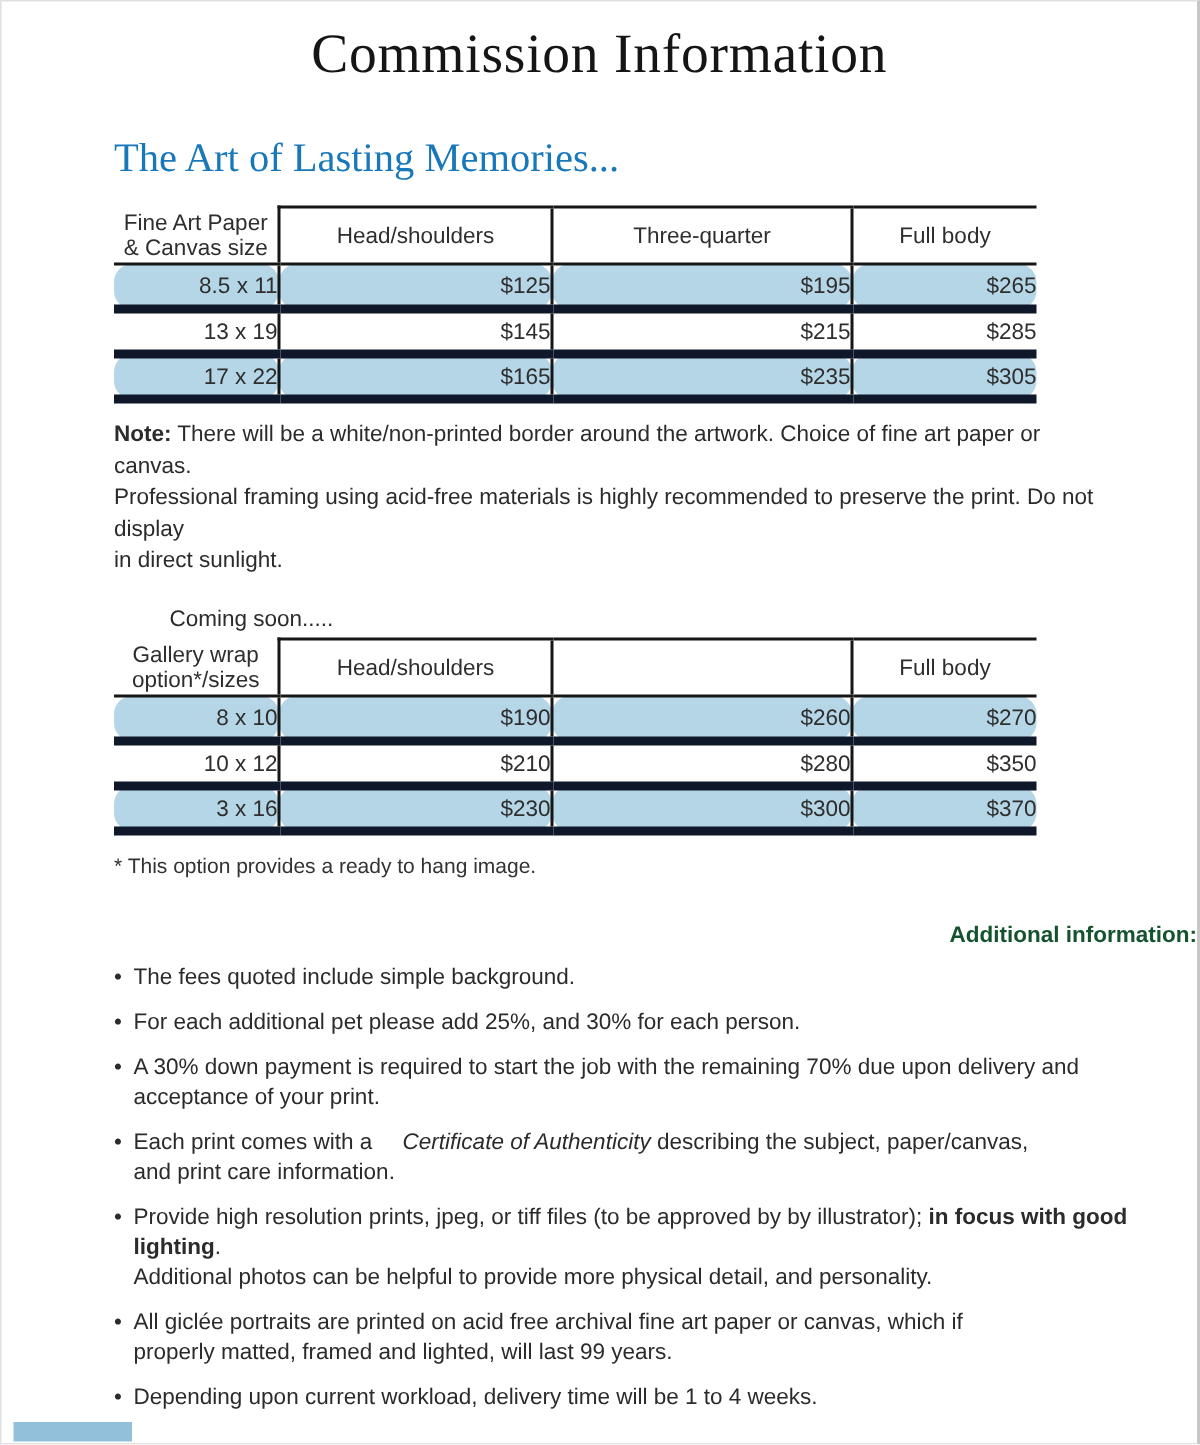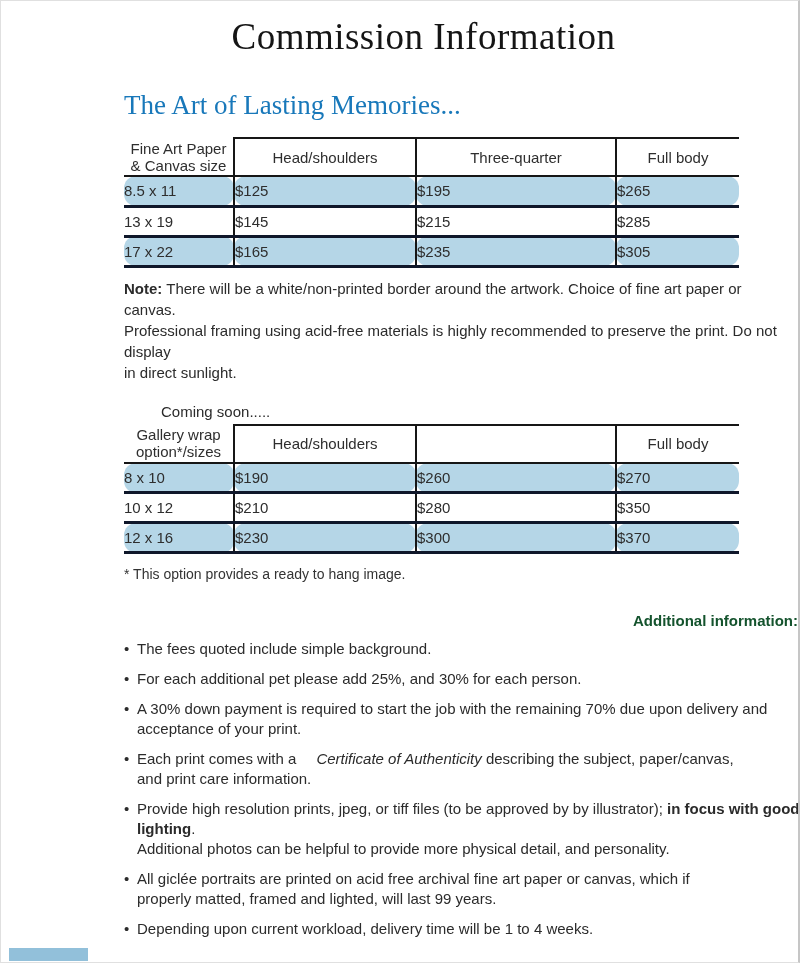--- a/index.html
+++ b/index.html
@@ -7,21 +7,20 @@
   body { font-family: "Liberation Sans", "DejaVu Sans", sans-serif; color: #2b2b2b; }
 
   .page {
     position: relative;
     width: 800px;
     height: 963px;
     background: #ffffff;
     border: 1px solid #e0e0e0;
     border-right: 2px solid #c6c6c6;
     overflow: hidden;
-    padding-left: 48px;
   }
 
   
   .doc-title {
     margin-top: 14px;
     text-align: center;
     font-family: "Liberation Serif", "DejaVu Serif", serif;
     font-weight: 400;
     font-size: 37px;
     letter-spacing: 0.5px;
@@ -58,23 +57,23 @@
     border-left: 2px solid #161616;
     border-bottom: 2px solid #161616;
     line-height: 17px;
   }
   .price-table th.corner {
     border-top: none;
     border-left: none;
   }
   .price-table td {
     height: 30px;
-    text-align: left;
+    text-align: right;
     vertical-align: middle;
-    border-bottom: 3px solid #0f172a;
+    border-bottom: 6px solid #0f172a;
     border-radius: 12px;
   }
   .price-table td + td { border-left: 2px solid #161616; }
   .price-table tr.alt td { background: #b5d6e7; }
 
   
   .note {
     margin: 10px 0 0 75px;
     width: 660px;
     font-size: 15px;
@@ -216,21 +215,21 @@
         <td>$260</td>
         <td>$270</td>
       </tr>
       <tr>
         <td>10 x 12</td>
         <td>$210</td>
         <td>$280</td>
         <td>$350</td>
       </tr>
       <tr class="alt">
-        <td>12 x 16</td>
+        <td>3 x 16</td>
         <td>$230</td>
         <td>$300</td>
         <td>$370</td>
       </tr>
     </tbody>
   </table>
 
   <div class="footnote">* This option provides a ready to hang image.</div>
 
   <h3 class="add-heading">Additional information:</h3>

